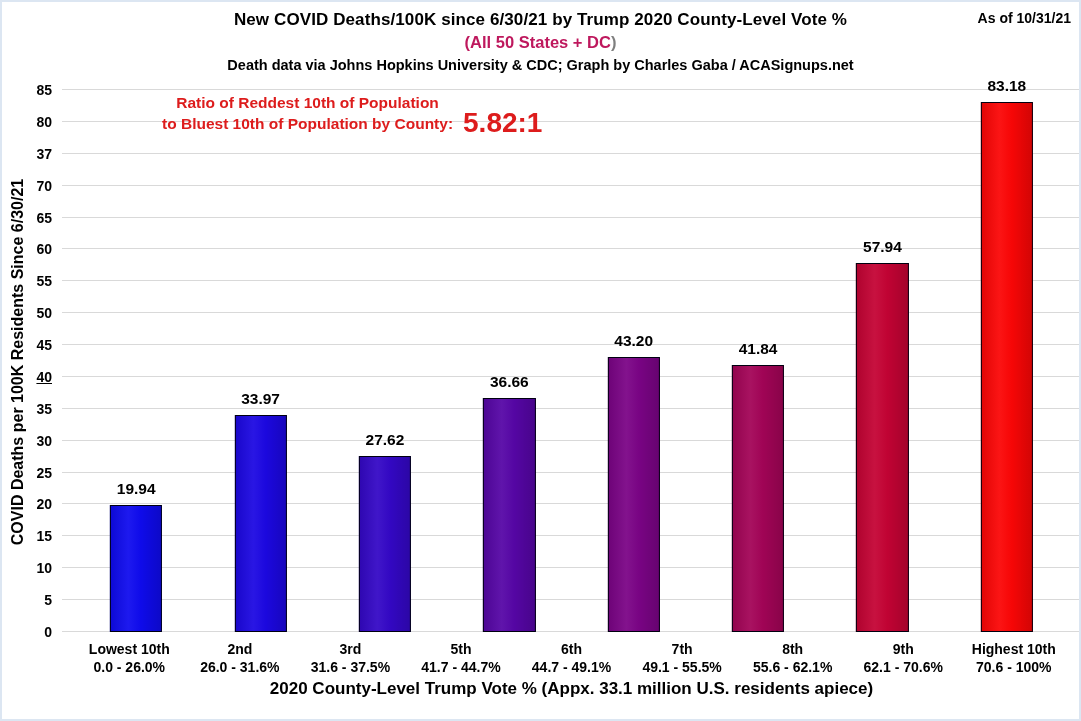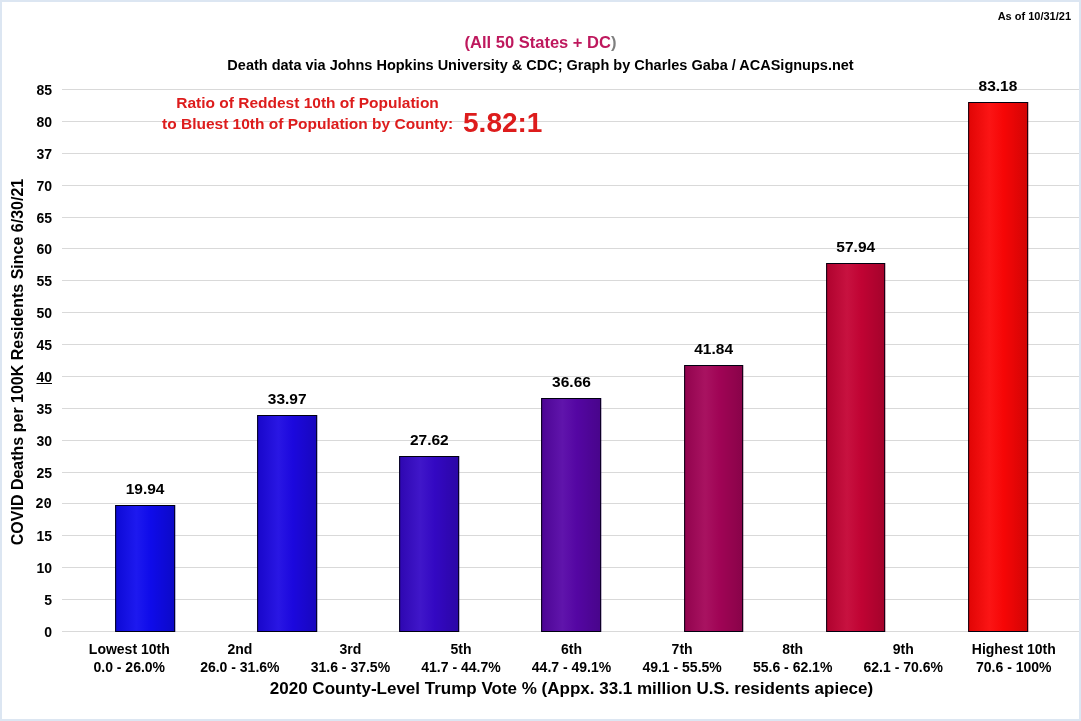--- a/index.html
+++ b/index.html
@@ -27,21 +27,21 @@
     text-align: center; font-size: 16.5px;
   }
   .subtitle .red { color: #be185d; }
   .subtitle .gray { color: #7f7f7f; }
   .credit {
     position: absolute; top: 55px; left: 0; right: 0;
     text-align: center; font-size: 14.5px;
   }
   .as-of {
     position: absolute; top: 8px; right: 8px;
-    font-size: 11px;
+    font-size: 14px;
   }
   
   .ylabel {
     position: absolute;
     left: -217px; top: 349px;
     width: 470px; height: 22px;
     text-align: center;
     font-size: 16px;
     transform: rotate(-90deg);
   }
@@ -104,38 +104,39 @@
   .xlabel {
     position: absolute; top: 677px; left: 60px; width: 1019px;
     text-align: center; font-size: 17px;
   }
 </style>
 </head>
 <body>
 
 <div class="page">
 
+  <div class="title">New COVID Deaths/100K since 6/30/21 by Trump 2020 County-Level Vote %</div>
   <div class="subtitle"><span class="red">(All 50 States + DC</span><span class="gray">)</span></div>
   <div class="credit">Death data via Johns Hopkins University &amp; CDC; Graph by Charles Gaba / ACASignups.net</div>
   <div class="as-of">As of 10/31/21</div>
 
   <div class="ylabel">COVID Deaths per 100K Residents Since 6/30/21</div>
 
   <div class="plot" id="plot">
     <div id="gridlines">
         <div class="gridline" style="bottom: 0px; background: rgb(217, 217, 217);"></div>
         <div class="ytick" style="bottom: -9px;">0</div>
         <div class="gridline" style="bottom: 31.8824px; background: rgb(217, 217, 217);"></div>
         <div class="ytick" style="bottom: 22.8824px;">5</div>
         <div class="gridline" style="bottom: 63.7647px; background: rgb(217, 217, 217);"></div>
         <div class="ytick" style="bottom: 54.7647px;">10</div>
         <div class="gridline" style="bottom: 95.6471px; background: rgb(217, 217, 217);"></div>
         <div class="ytick" style="bottom: 86.6471px;">15</div>
         <div class="gridline" style="bottom: 127.529px; background: rgb(217, 217, 217);"></div>
-        <div class="ytick" style="bottom: 118.529px; font-family: Liberation Mono, monospace;">20</div>
+        <div class="ytick" style="bottom: 118.529px;">20</div>
         <div class="gridline" style="bottom: 159.412px; background: rgb(217, 217, 217);"></div>
         <div class="ytick" style="bottom: 150.412px;">25</div>
         <div class="gridline" style="bottom: 191.294px; background: rgb(217, 217, 217);"></div>
         <div class="ytick" style="bottom: 182.294px;">30</div>
         <div class="gridline" style="bottom: 223.176px; background: rgb(217, 217, 217);"></div>
         <div class="ytick" style="bottom: 214.176px;">35</div>
         <div class="gridline" style="bottom: 255.059px; background: rgb(217, 217, 217);"></div>
         <div class="ytick" style="bottom: 246.059px; text-decoration: underline;">40</div>
         <div class="gridline" style="bottom: 286.941px; background: rgb(217, 217, 217);"></div>
         <div class="ytick" style="bottom: 277.941px;">45</div>
@@ -167,20 +168,24 @@
         </div>
         <div class="slot">
           <div class="bar-value" style="bottom: 183.118px;">27.62</div>
           <div class="bar" style="height: 176.118px; background-color: rgb(52, 8, 198);"></div>
         </div>
         <div class="slot">
           <div class="bar-value" style="bottom: 240.761px;">36.66</div>
           <div class="bar" style="height: 233.761px; background-color: rgb(86, 6, 166);"></div>
         </div>
         <div class="slot">
+          <div class="bar-value" style="bottom: 282.464px;">43.20</div>
+          <div class="bar" style="height: 275.464px; background-color: rgb(123, 4, 134);"></div>
+        </div>
+        <div class="slot">
           <div class="bar-value" style="bottom: 273.792px;">41.84</div>
           <div class="bar" style="height: 266.792px; background-color: rgb(163, 4, 87);"></div>
         </div>
         <div class="slot">
           <div class="bar-value" style="bottom: 376.453px;">57.94</div>
           <div class="bar" style="height: 369.453px; background-color: rgb(196, 3, 52);"></div>
         </div>
         <div class="slot">
           <div class="bar-value" style="bottom: 537.395px;">83.18</div>
           <div class="bar" style="height: 530.395px; background-color: rgb(251, 6, 6);"></div>

